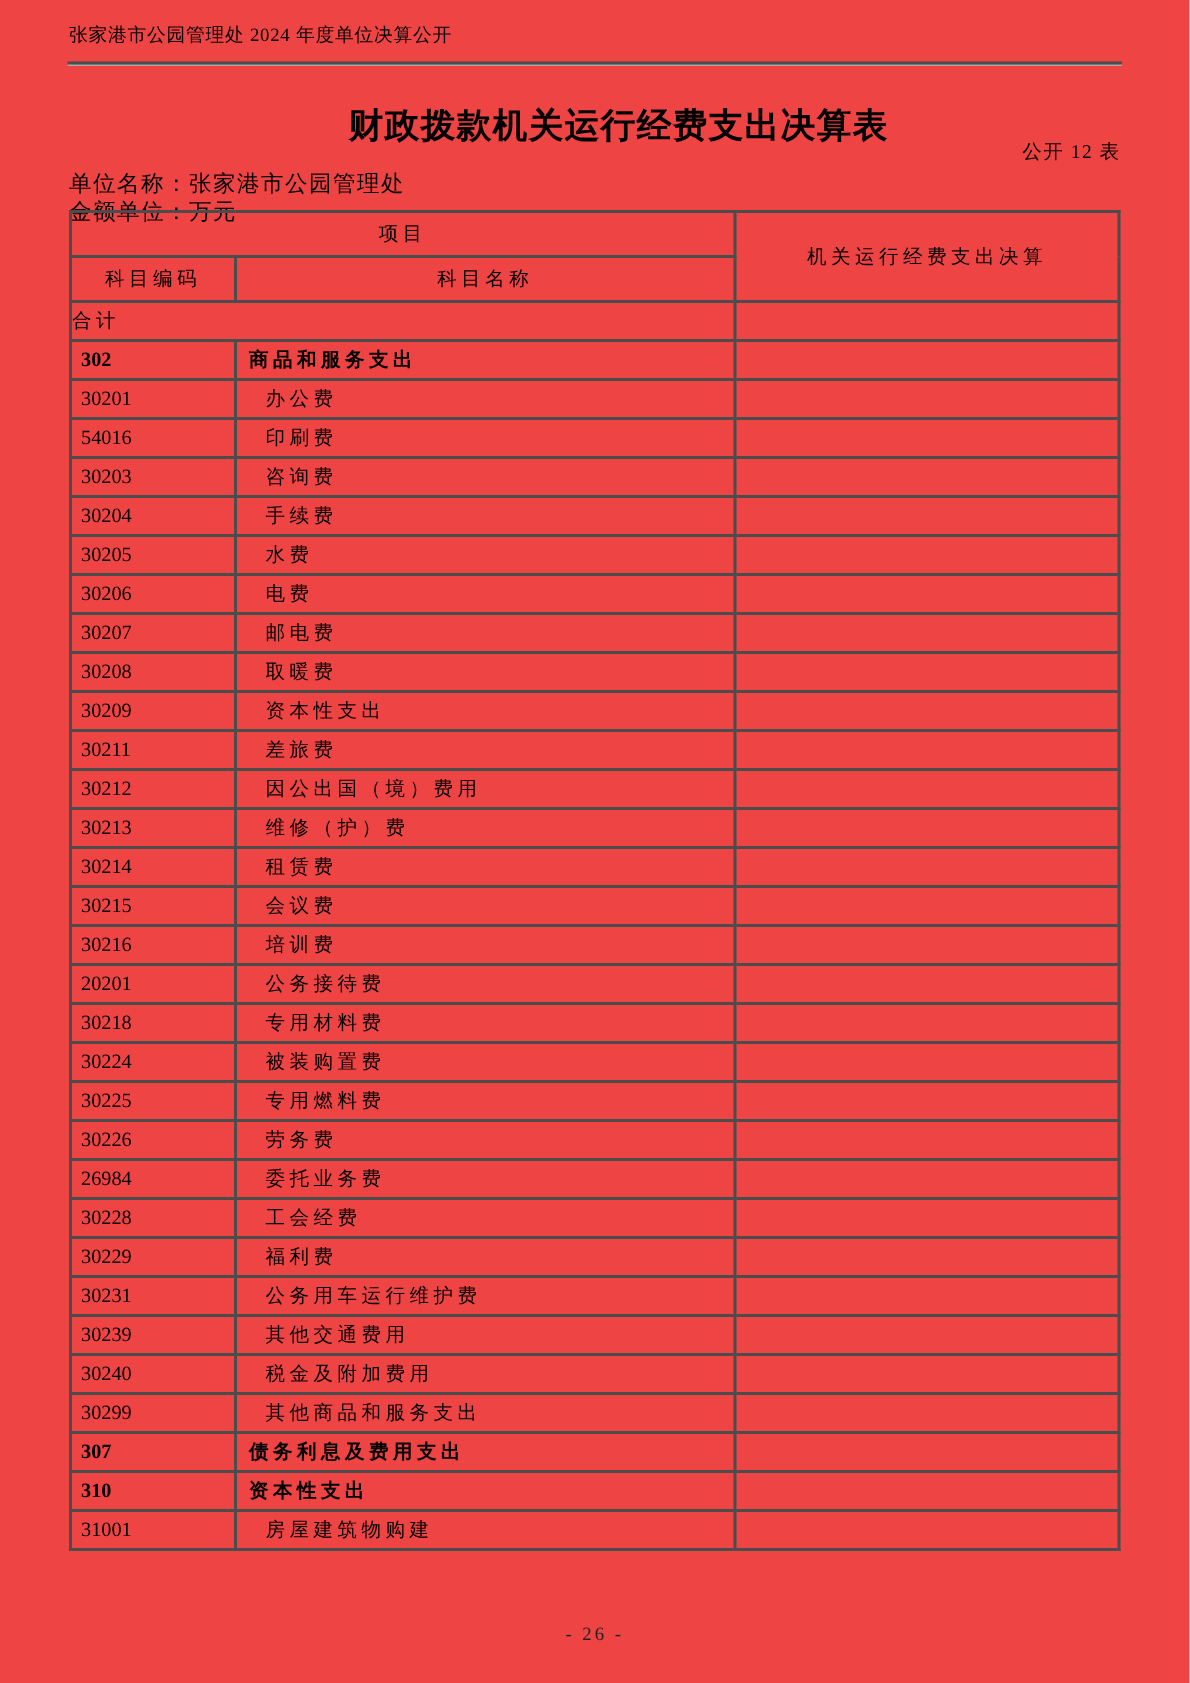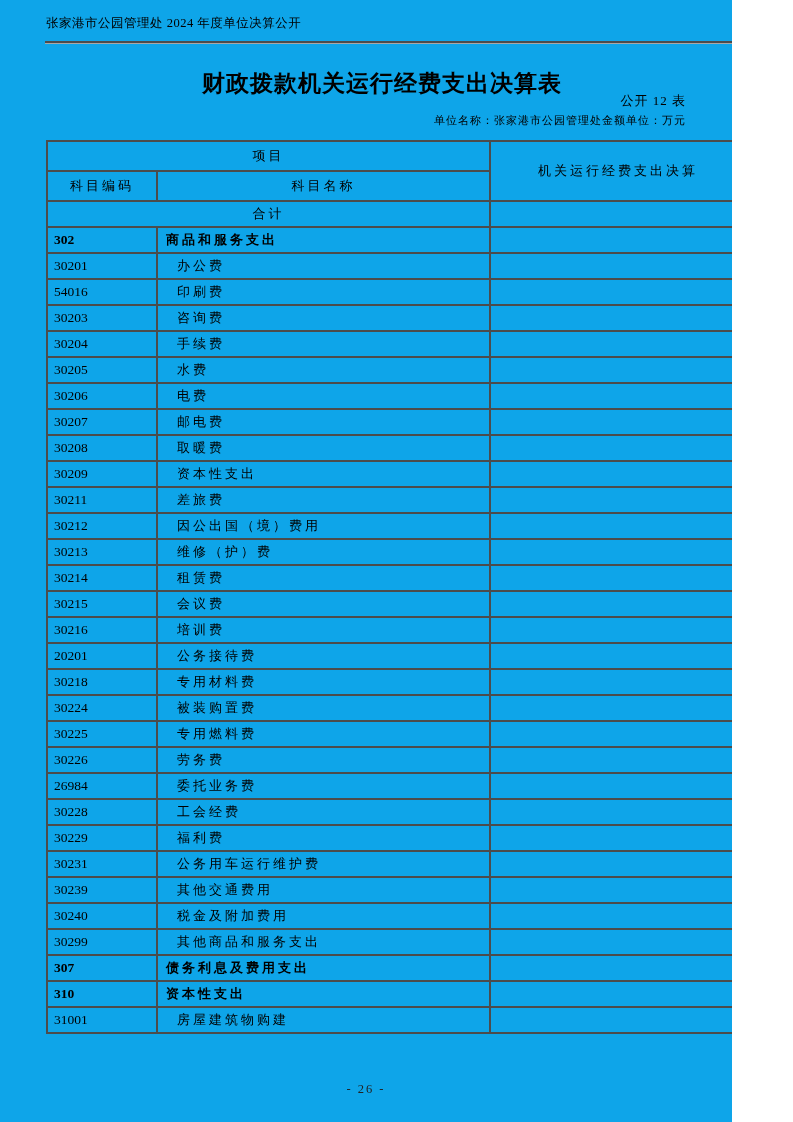--- a/index.html
+++ b/index.html
@@ -2,23 +2,23 @@
 <html style="--border-color: #4c4c4c;"><head>
 <meta charset="utf-8">
 <style>
   html, body {
     margin: 0;
     padding: 0;
     background: #ffffff;
   }
   .page {
     position: relative;
-    width: 732px;
+    width: 793px;
     height: 1122px;
-    background: #0ea5e9;
+    background: #ef4444;
     color: #000000;
     font-family: "Liberation Serif", "DejaVu Serif", serif;
     overflow: hidden;
   }
   .doc-header {
     position: absolute;
     top: 15px;
     left: 46px;
     font-size: 12.5px;
     letter-spacing: 0.5px;
@@ -52,23 +52,24 @@
     font-size: 13px;
     letter-spacing: 1px;
     text-align: center;
   }
   .meta-row {
     position: absolute;
     top: 113px;
     left: 46px;
     right: 46px;
     display: flex;
-    justify-content: flex-end;
-    font-size: 11px;
+    justify-content: flex-start;
+    font-size: 15px;
     letter-spacing: 1px;
+    flex-direction: column;
   }
   .fin-table {
     position: absolute;
     top: 140px;
     left: 46px;
     width: 699px;
     border-collapse: collapse;
     table-layout: fixed;
   }
   .fin-table td {
@@ -79,21 +80,20 @@
     overflow: hidden;
     white-space: nowrap;
   }
   .th-row td {
     height: 28px;
     text-align: center;
     letter-spacing: 3px;
     font-family: Liberation Mono, monospace;
   }
   .total-cell {
-    text-align: center;
     letter-spacing: 3px;
     height: 24px;
   }
   .code-cell {
     padding-left: 6px !important;
     font-size: 13.5px !important;
     height: 24px;
   }
   .name-cell {
     padding-left: 8px !important;

